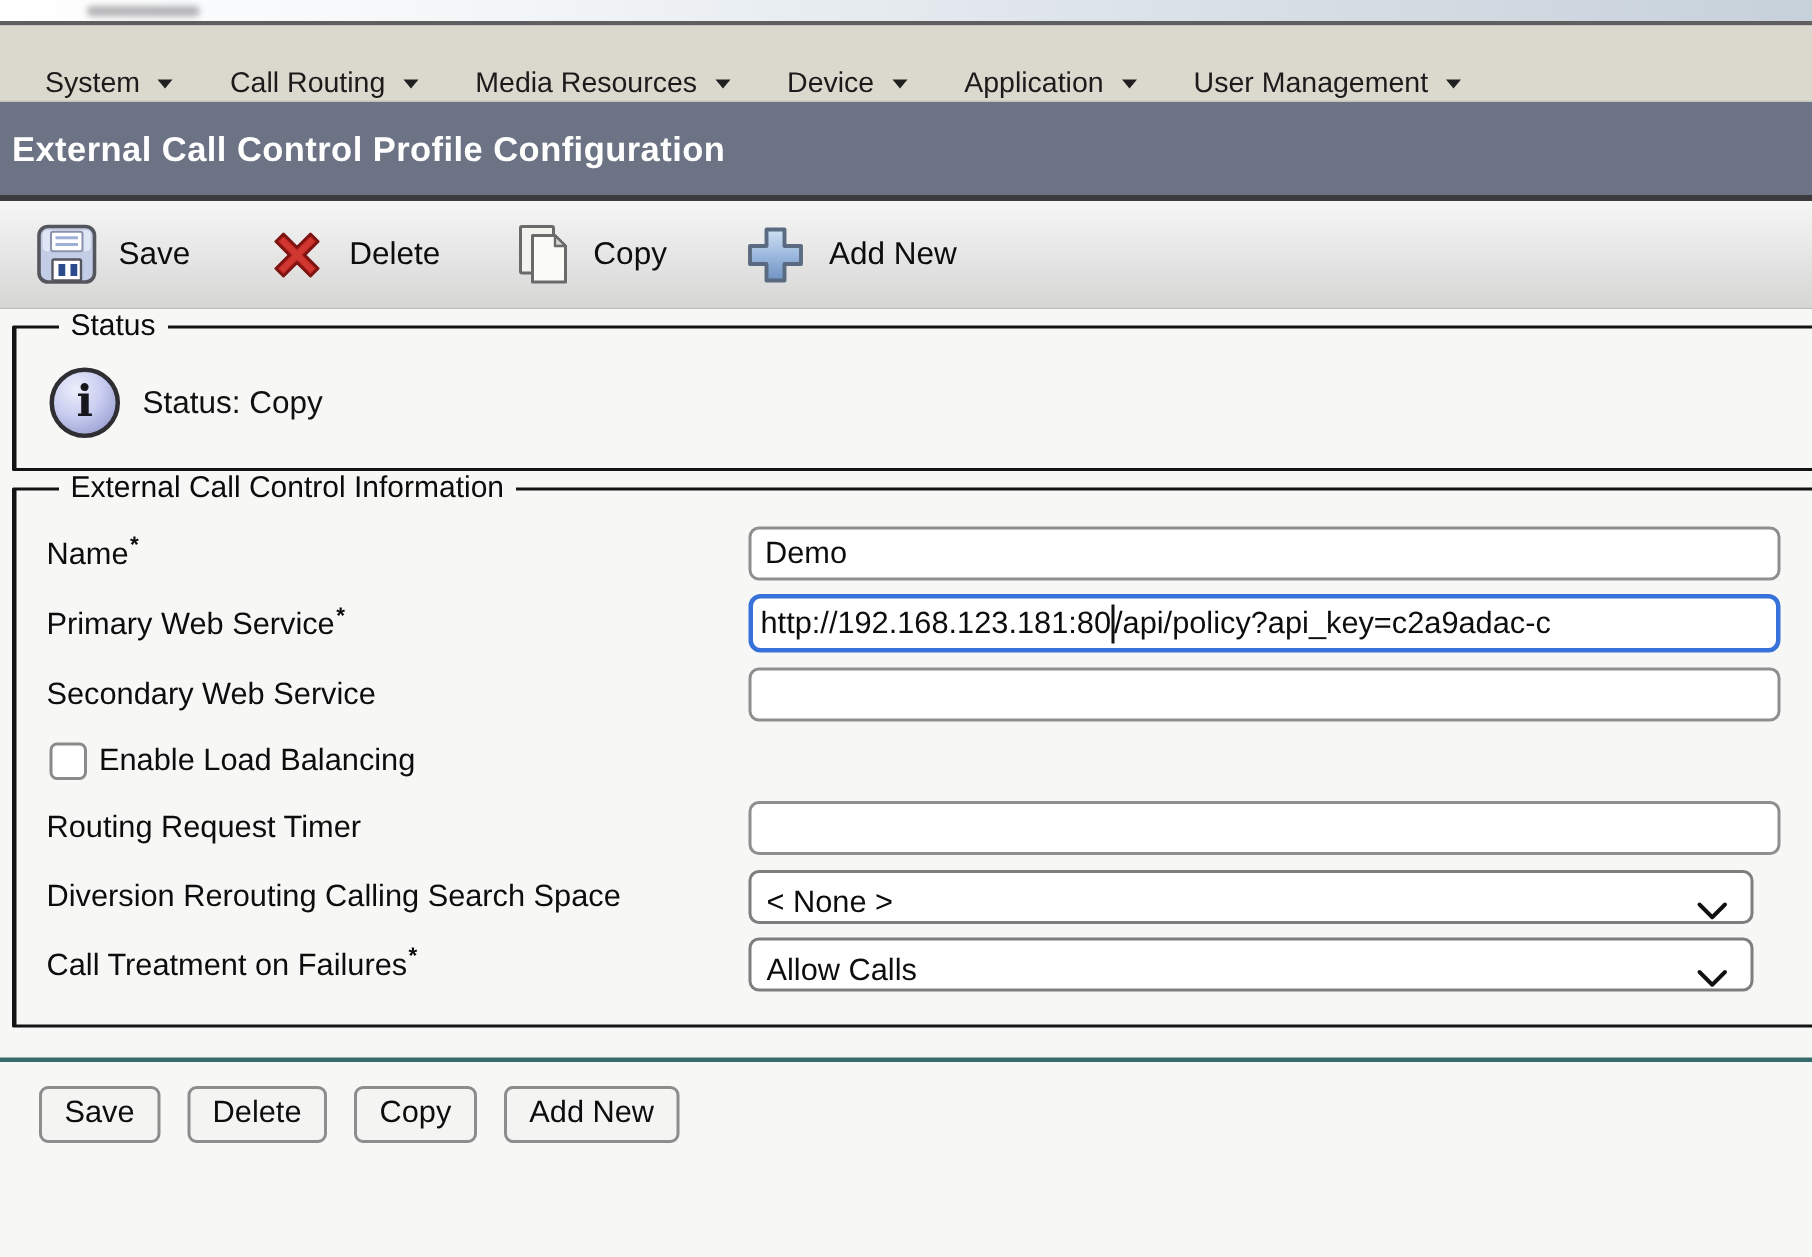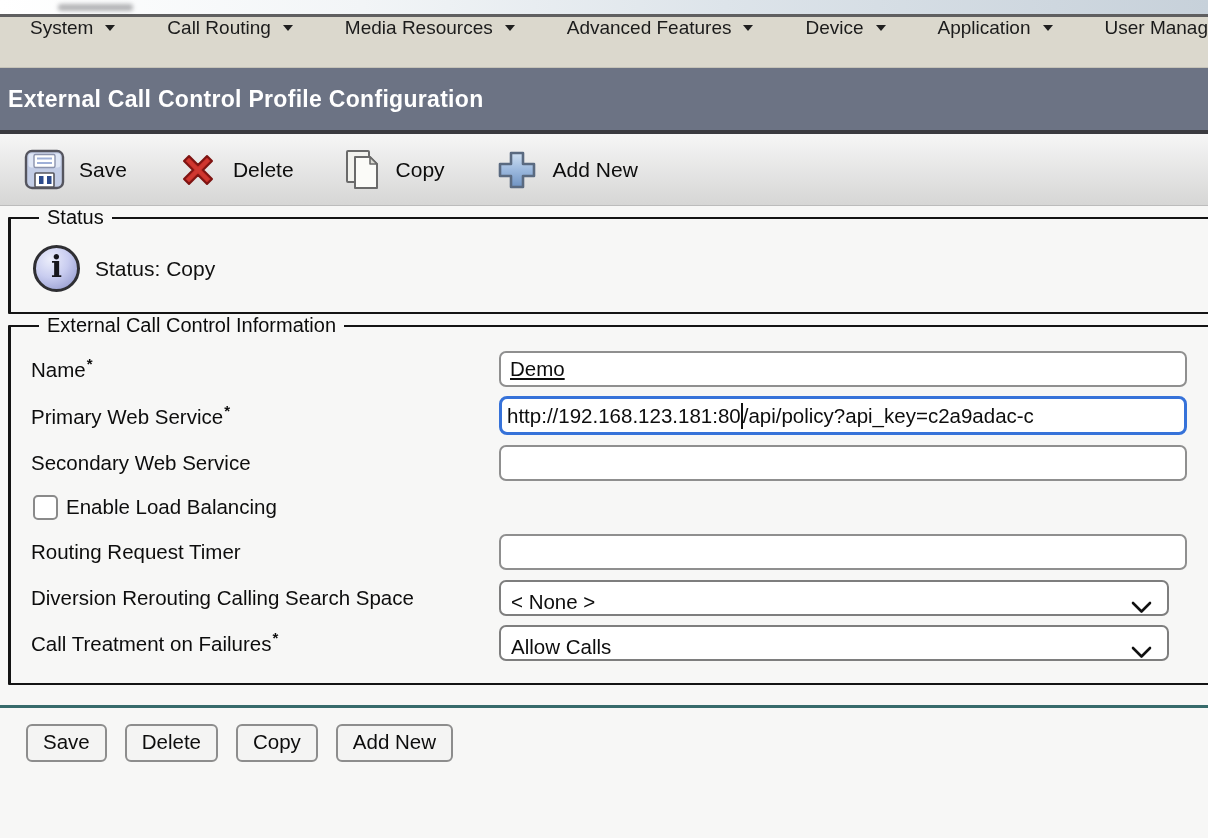--- a/index.html
+++ b/index.html
@@ -19,22 +19,22 @@
   }
   .top-strip .smudge {
     position: absolute; left: 58px; top: 4px; width: 75px; height: 7px;
     background: rgba(90,90,95,0.45); filter: blur(2px); border-radius: 3px;
   }
   .top-divider { height: 3px; background: #5f5f60; }
 
   
   .menubar {
     height: 51px; background: #dbd8cd;
-    display: flex; align-items: flex-start;
-    padding-left: 30px; gap: 52px;
+    display: flex; align-items: flex-end;
+    padding-left: 30px; gap: 38px;
     white-space: nowrap; overflow: hidden;
     font-size: 19px; color: #1b1b1b;
     border-bottom: 1px solid #c6c3b8;
   }
   .menu-item { display: flex; align-items: center; gap: 12px; cursor: pointer; flex: none; }
   .tri-down {
     width: 0; height: 0; display: inline-block;
     border-left: 5.5px solid transparent; border-right: 5.5px solid transparent;
     border-top: 6.5px solid #202020;
   }
@@ -91,21 +91,21 @@
   .form-row { display: flex; align-items: center; min-height: 47px; }
   .label-cell { width: 468px; flex: none; font-size: 20.5px; color: #0d0d0d; }
   sup.req { font-size: 15px; font-weight: bold; margin-left: 1px; }
 
   .text-input {
     width: 688px; height: 36px;
     border: 2px solid #8f8f8f; border-radius: 7px;
     background: #ffffff;
     font-family: "Liberation Sans", sans-serif;
     font-size: 20.5px; color: #0d0d0d;
-    padding: 0 9px; outline: none; text-decoration: underline;
+    padding: 0 9px; outline: none;
   }
   .input-lookalike {
     width: 688px; height: 39px;
     border: 3px solid #3672d9; border-radius: 8px;
     background: #ffffff;
     display: flex; align-items: center;
     padding: 0 5px; overflow: hidden; white-space: nowrap;
     font-size: 20.5px; color: #0d0d0d;
   }
   .input-lookalike .val { flex: none; white-space: pre; }
@@ -151,24 +151,20 @@
   <div class="menu-item">
     <span>System</span>
     <span class="tri-down"></span>
   </div>
   <div class="menu-item">
     <span>Call Routing</span>
     <span class="tri-down"></span>
   </div>
   <div class="menu-item">
     <span>Media Resources</span>
-    <span class="tri-down"></span>
-  </div>
-  <div class="menu-item">
-    <span>Advanced Features</span>
     <span class="tri-down"></span>
   </div>
   <div class="menu-item">
     <span>Device</span>
     <span class="tri-down"></span>
   </div>
   <div class="menu-item">
     <span>Application</span>
     <span class="tri-down"></span>
   </div>

